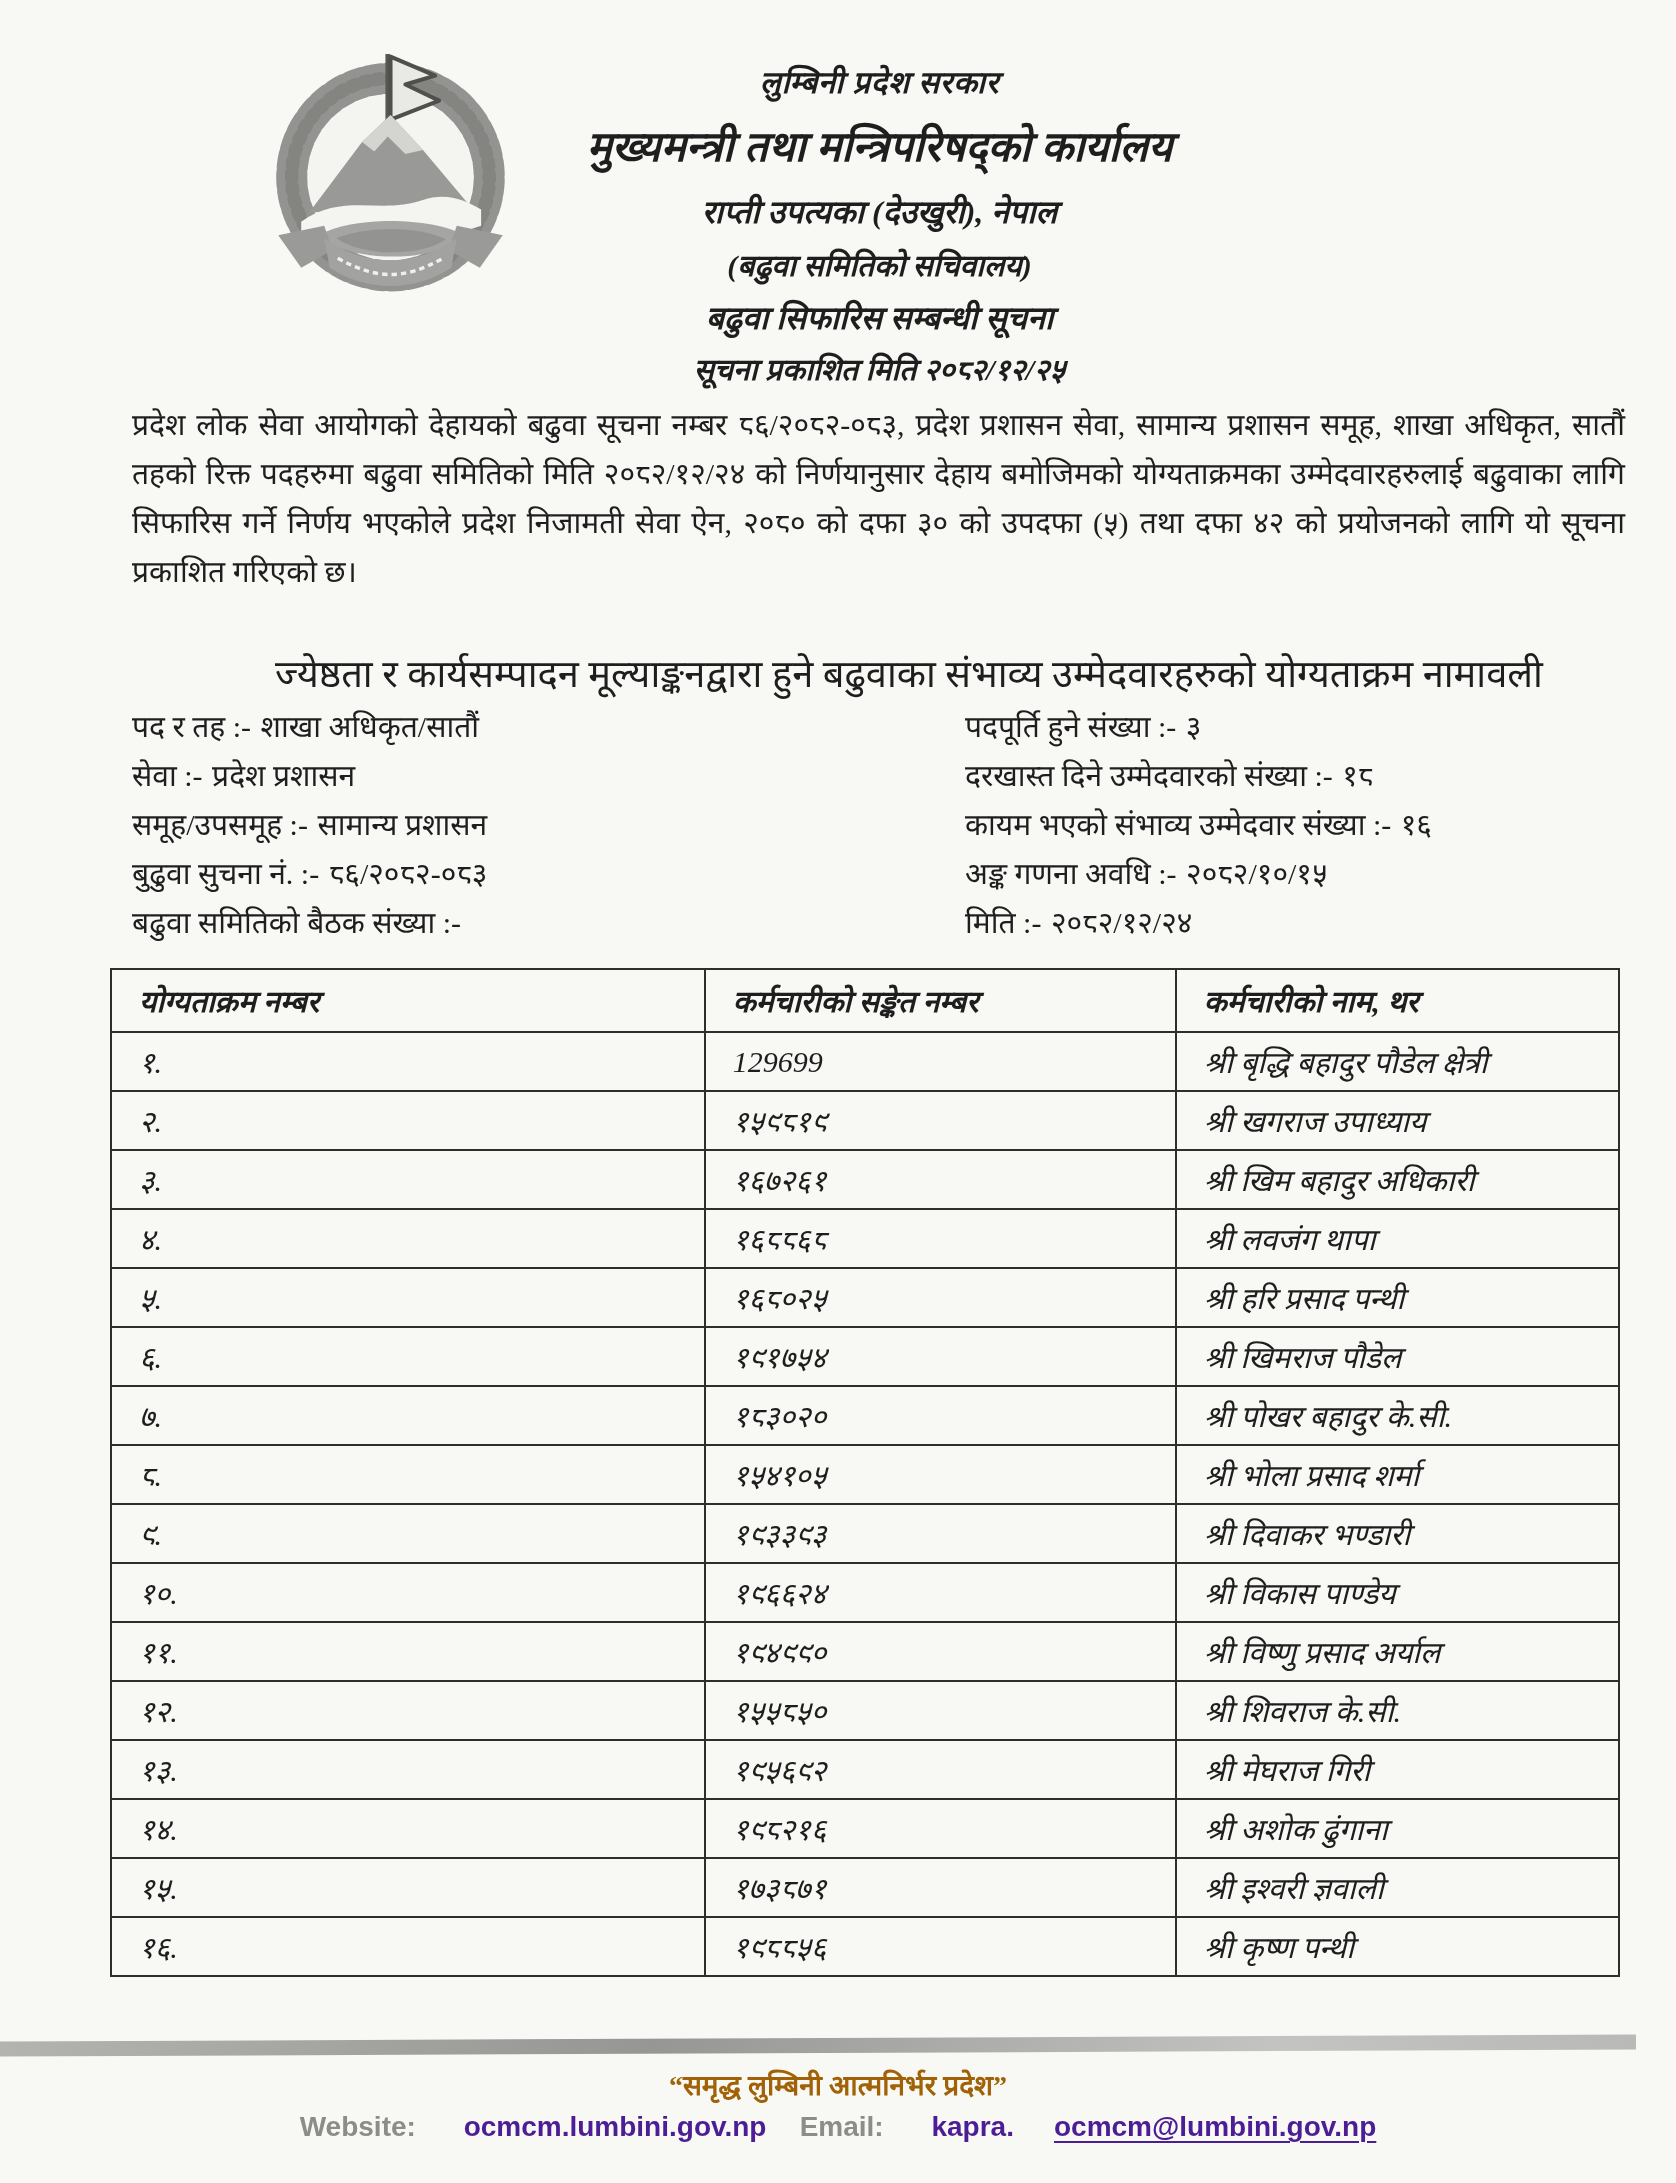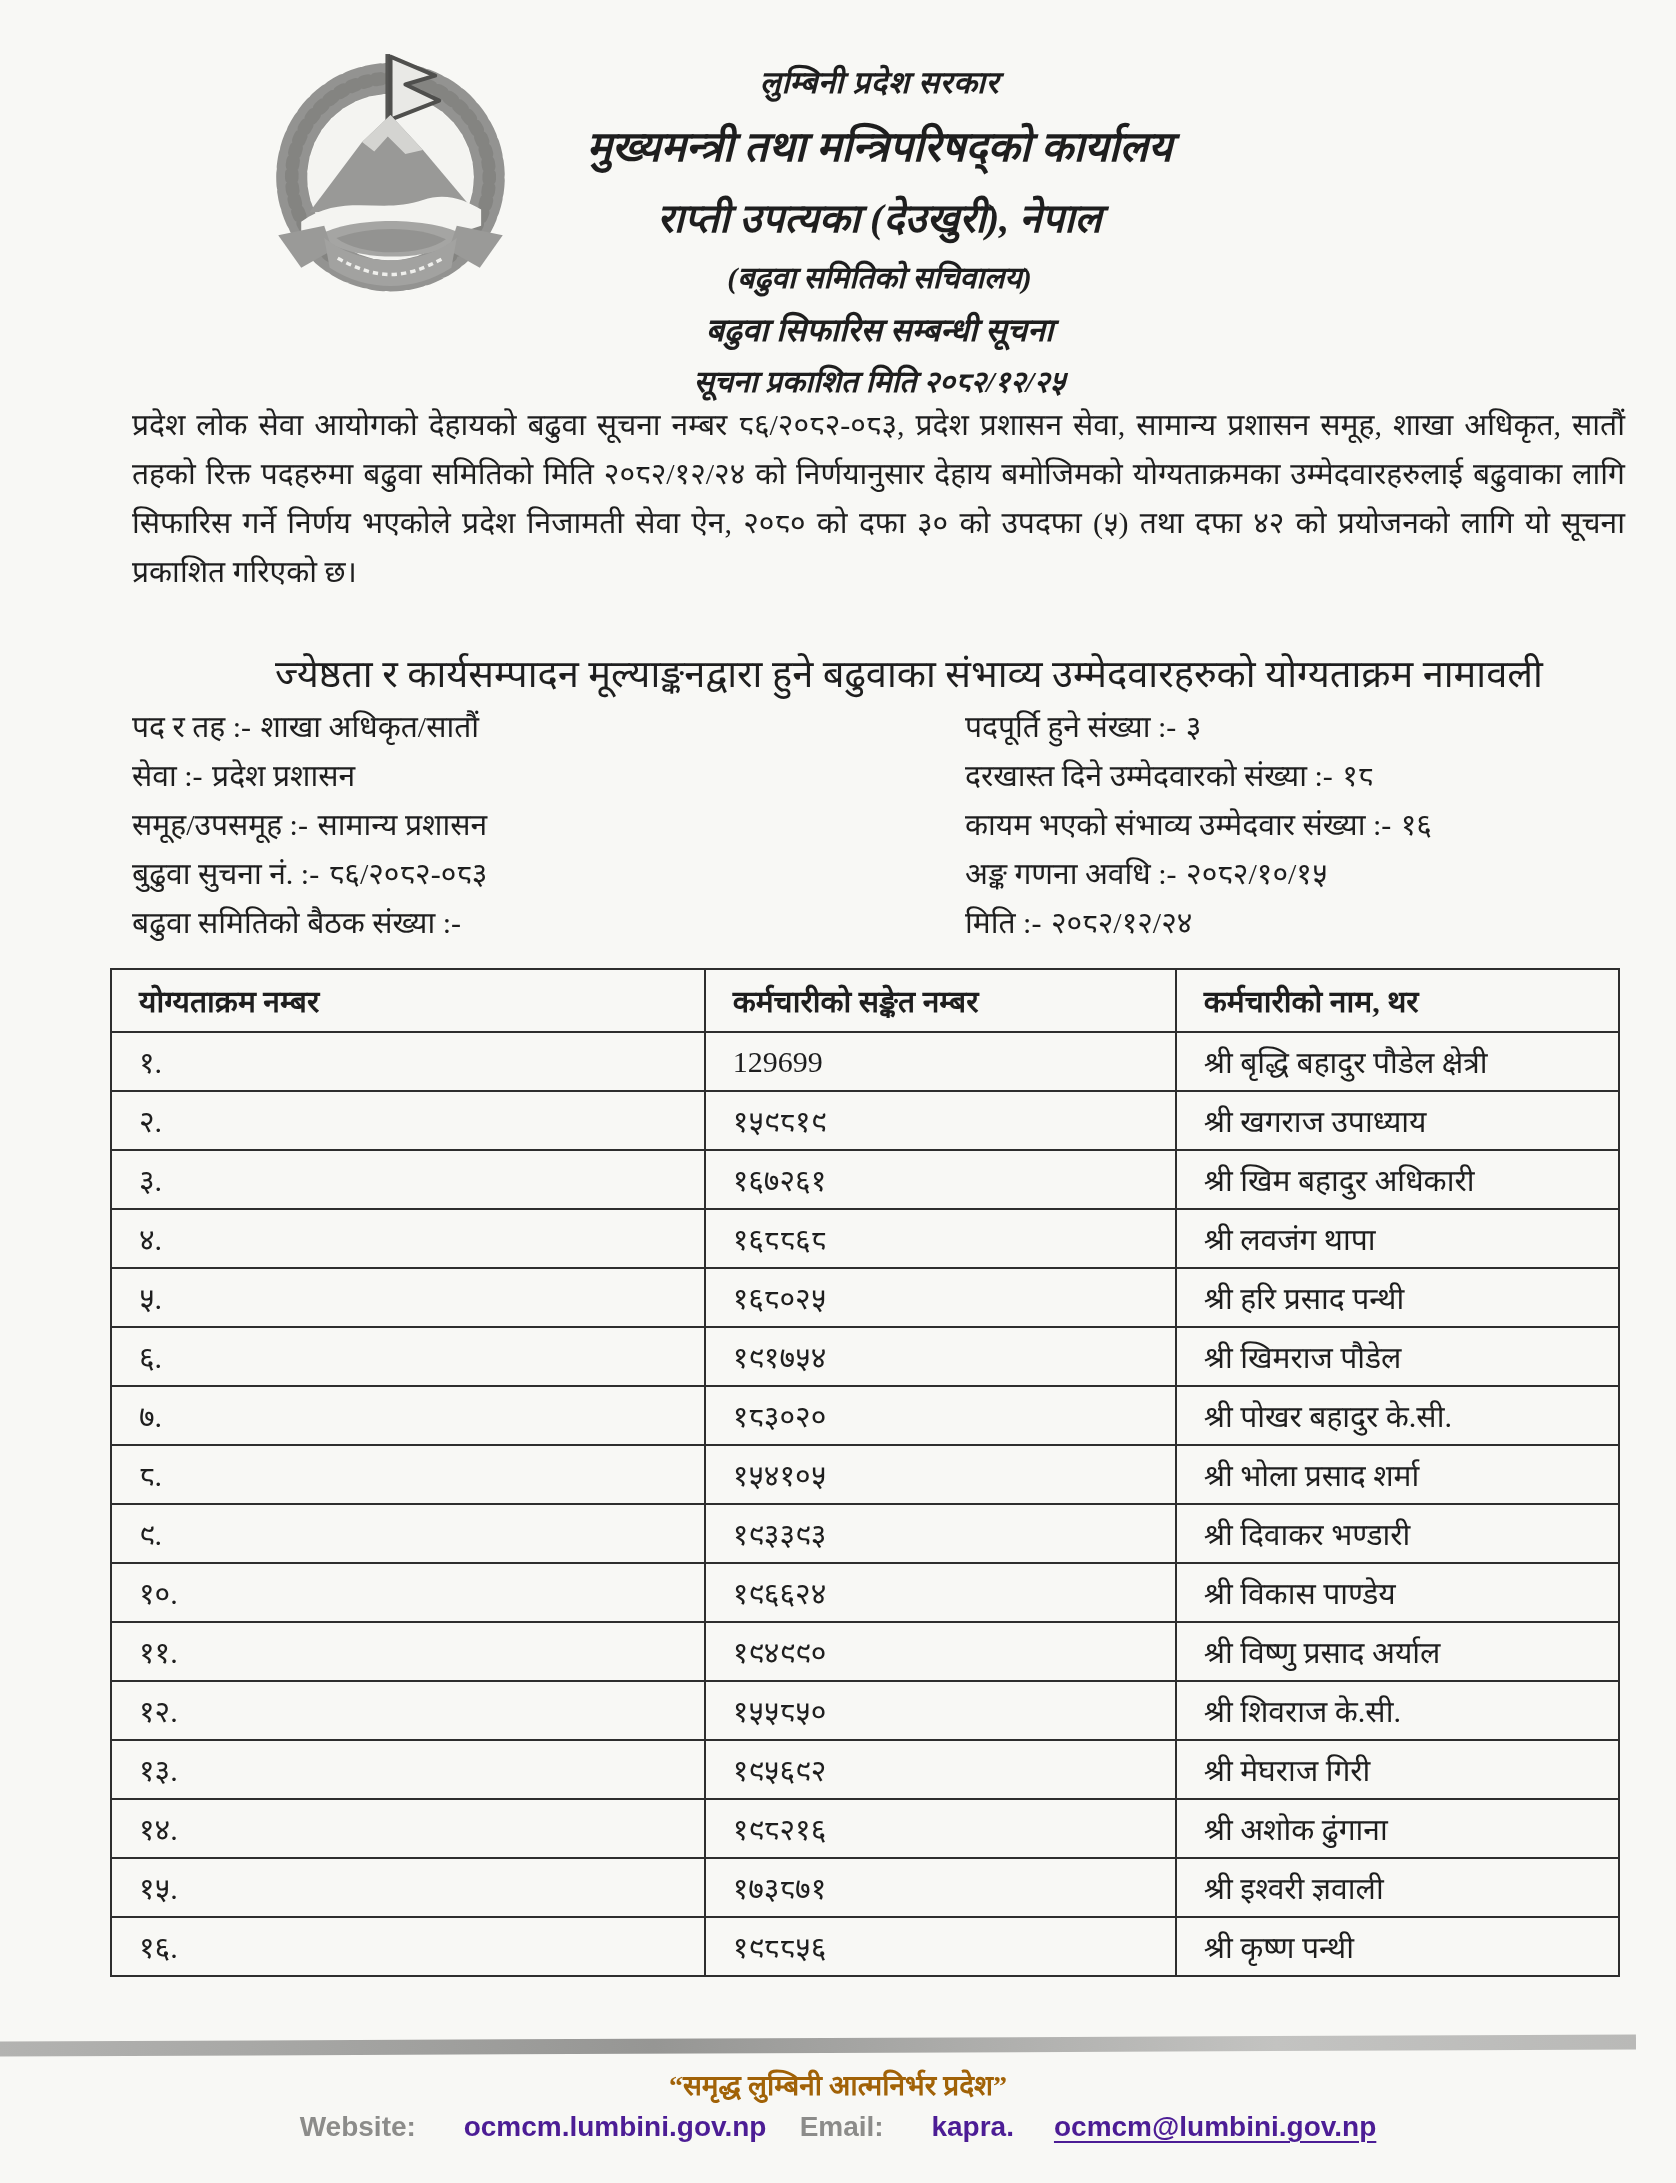--- a/index.html
+++ b/index.html
@@ -18,21 +18,21 @@
     position:absolute;left:262px;top:35px;width:257px;height:291px;
   }
   .header-block{
     position:absolute;left:0;right:0;top:60px;
     text-align:center;
     padding-left:83px;
     font-style:italic;
   }
   .h-gov{font-size:31px;font-weight:600;letter-spacing:0.7px;margin:0 0 13.5px 0;}
   .h-office{font-size:42px;font-weight:700;margin:0 0 16px 0;}
-  .h-loc{font-size:40px;font-weight:600;margin:12px 0 12px 0;}
+  .h-loc{font-size:32px;font-weight:600;margin:12px 0 12px 0;}
   .h-secr{font-size:30px;font-weight:600;margin:0 0 10.8px 0;}
   .h-title{font-size:32px;font-weight:700;margin:0 0 9.5px 0;}
   .h-pub{font-size:30px;font-weight:600;margin:0;}
   
   .para{
     position:absolute;left:132px;top:400px;width:1493px;
     font-size:30px;line-height:49px;
     text-align:justify;
   }
   .list-heading{
@@ -55,20 +55,21 @@
     width:1510px;
     border-collapse:collapse;
     font-size:30px;
   }
   .roster th,.roster td{
     border:2px solid #2e2e2e;
     border-top-width:2.7px;border-bottom-width:2.7px;
     padding:0 0 0 27px;
     text-align:left;
     vertical-align:middle;
+    font-style:italic;
   }
   .roster th{height:61px;font-weight:700;font-size:30px;}
   .roster td{height:57px;font-weight:400;}
   .col-rank{width:602px;}
   .col-code{width:469px;}
   .col-name{width:439px;}
   
   .footer{position:absolute;left:0;right:0;top:2038px;text-align:center;}
   .footer-divider{
     width:1636px;height:15px;margin:0;

